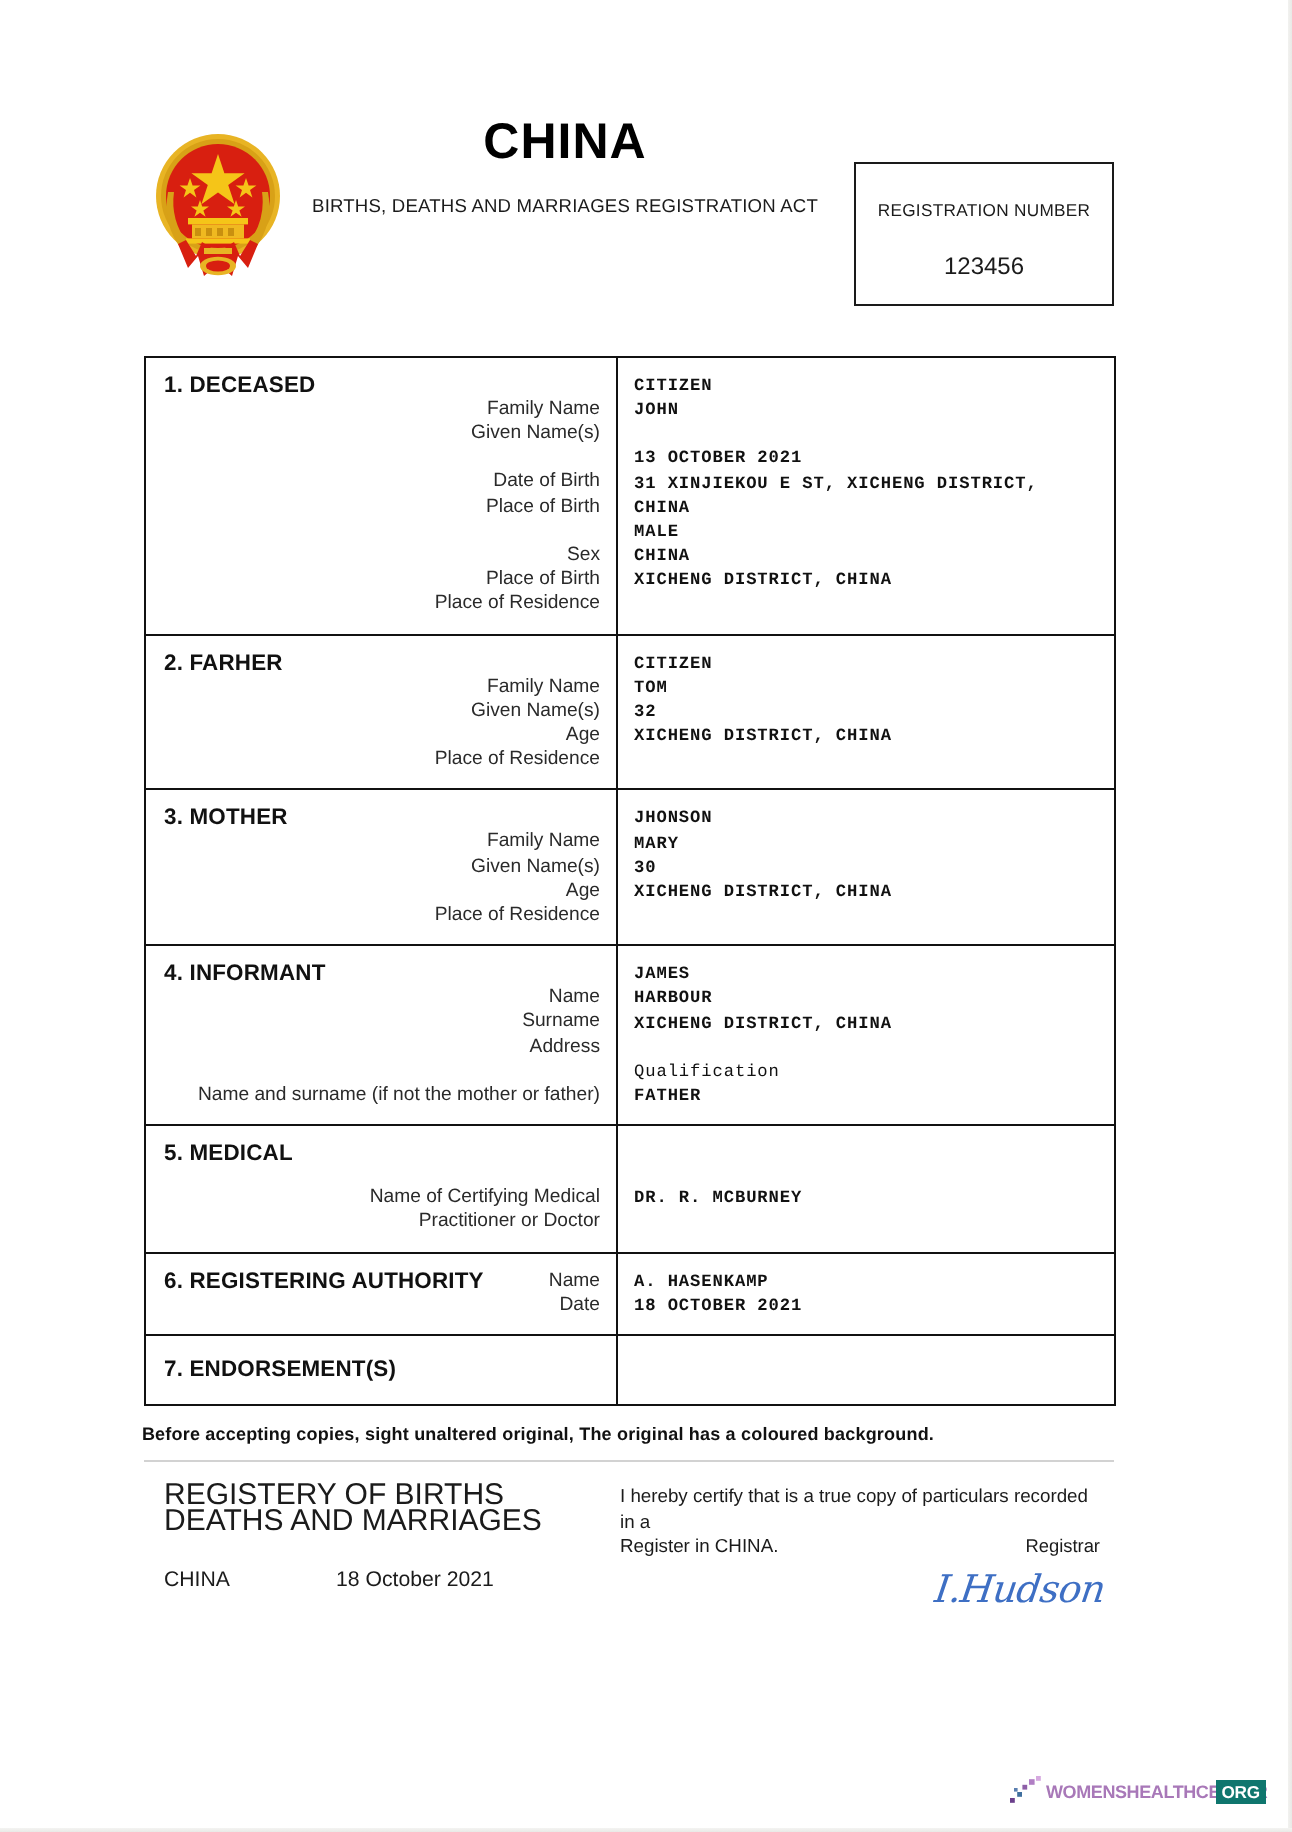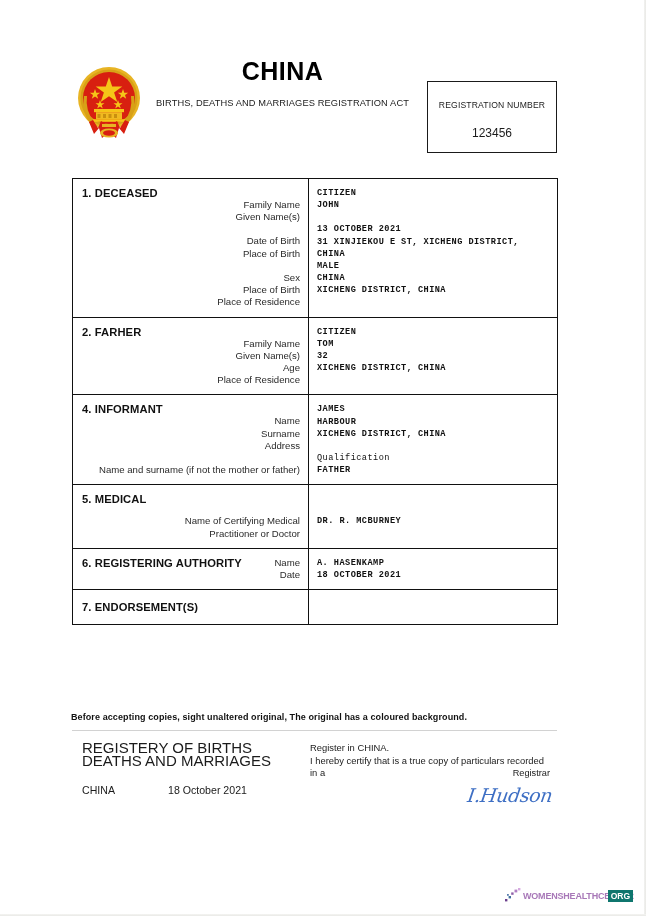--- a/index.html
+++ b/index.html
@@ -331,20 +331,39 @@
       <td class="col-right">
         <div class="values">
           <div class="val">CITIZEN</div>
           <div class="val">TOM</div>
           <div class="val">32</div>
           <div class="val">XICHENG DISTRICT, CHINA</div>
         </div>
       </td>
     </tr>
 
+    <tr>
+      <td class="col-left">
+        <div class="sec-title">3. MOTHER</div>
+        <div class="labels">
+          <div class="lbl">Family Name</div>
+          <div class="lbl">Given Name(s)</div>
+          <div class="lbl">Age</div>
+          <div class="lbl">Place of Residence</div>
+        </div>
+      </td>
+      <td class="col-right">
+        <div class="values">
+          <div class="val">JHONSON</div>
+          <div class="val">MARY</div>
+          <div class="val">30</div>
+          <div class="val">XICHENG DISTRICT, CHINA</div>
+        </div>
+      </td>
+    </tr>
 
     <tr>
       <td class="col-left">
         <div class="sec-title">4. INFORMANT</div>
         <div class="labels">
           <div class="lbl">Name</div>
           <div class="lbl">Surname</div>
           <div class="lbl">Address</div>
           <div class="gap"></div>
           <div class="lbl">Name and surname (if not the mother or father)</div>
@@ -408,22 +427,22 @@
 
   <div class="footer">
     <div class="reg-office">
       <div>REGISTERY OF BIRTHS</div>
       <div>DEATHS AND MARRIAGES</div>
     </div>
     <div class="reg-country">CHINA</div>
     <div class="reg-date">18 October 2021</div>
 
     <div class="certify">
+      <div>I hereby certify that is a true copy of particulars recorded in a</div>
       <div>Register in CHINA.</div>
-      <div>I hereby certify that is a true copy of particulars recorded in a</div>
     </div>
     <div class="registrar-label">Registrar</div>
     <div class="signature">I.Hudson</div>
   </div>
 
   <div class="watermark">
     <svg class="wm-dots" viewBox="0 0 18 16">
       <rect x="0" y="11" width="2.4" height="2.4" fill="#6b3f8c"></rect>
       <rect x="3.6" y="8" width="2.4" height="2.4" fill="#3f6f9e"></rect>
       <rect x="6.2" y="4.4" width="2.4" height="2.4" fill="#8e5fa8"></rect>

